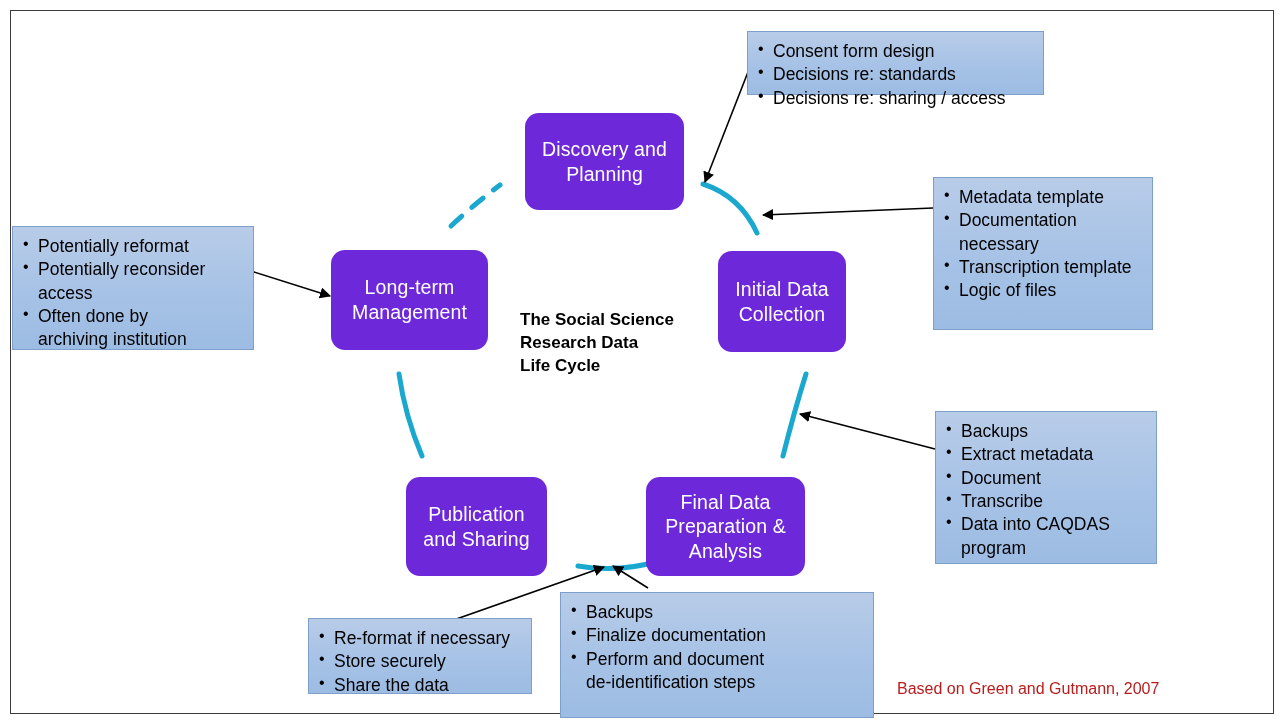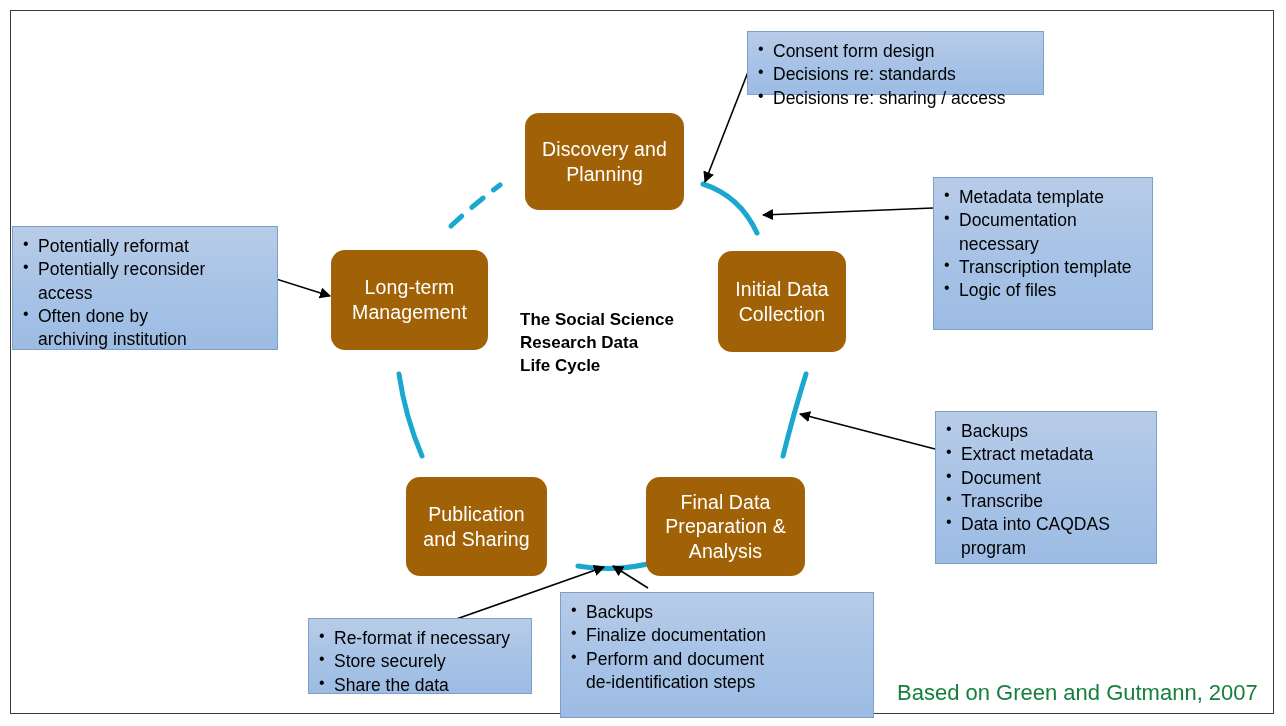--- a/index.html
+++ b/index.html
@@ -32,21 +32,21 @@
     position: absolute;
     left: 0; top: 0;
     width: 1286px;
     height: 726px;
     pointer-events: none;
   }
 
   
   .stage {
     position: absolute;
-    background: #a16207;
+    background: #6d28d9;
     border-radius: 14px;
     color: #ffffff;
     display: flex;
     align-items: center;
     justify-content: center;
     text-align: center;
     font-size: 19.5px;
     line-height: 1.26;
     letter-spacing: .1px;
     box-sizing: border-box;
@@ -97,22 +97,22 @@
     font-weight: bold;
     line-height: 1.34;
     color: #000000;
   }
 
   
   #credit {
     position: absolute;
     left: 897px;
     top: 680px;
-    font-size: 22px;
-    color: #15803d;
+    font-size: 16px;
+    color: #b91c1c;
     white-space: nowrap;
   }
 </style>
 </head>
 <body>
 
 <div id="canvas">
 
   <div id="frame-border"></div>
 
@@ -202,21 +202,21 @@
   </div>
 
   <div class="note" style="left:308px; top:618px; width:224px; height:76px;">
     <ul>
       <li>Re-format if necessary</li>
       <li>Store securely</li>
       <li>Share the data</li>
     </ul>
   </div>
 
-  <div class="note" style="left:12px; top:226px; width:266px; height:124px;">
+  <div class="note" style="left:12px; top:226px; width:242px; height:124px;">
     <ul>
       <li>Potentially reformat</li>
       <li>Potentially reconsider</li>
       <li class="cont">access</li>
       <li>Often done by</li>
       <li class="cont">archiving institution</li>
     </ul>
   </div>
 
   <div id="credit">Based on Green and Gutmann, 2007</div>

